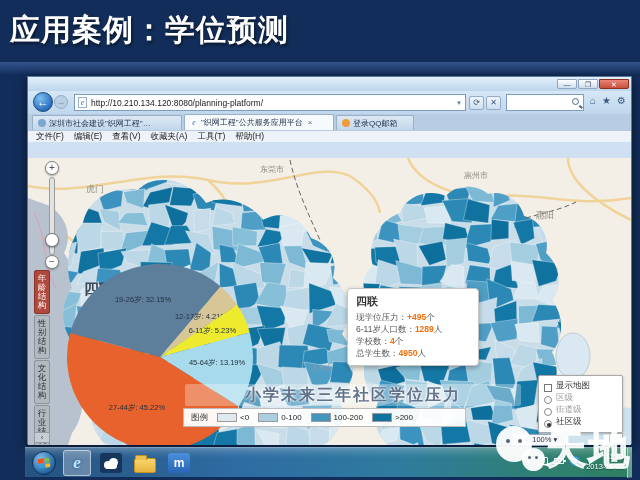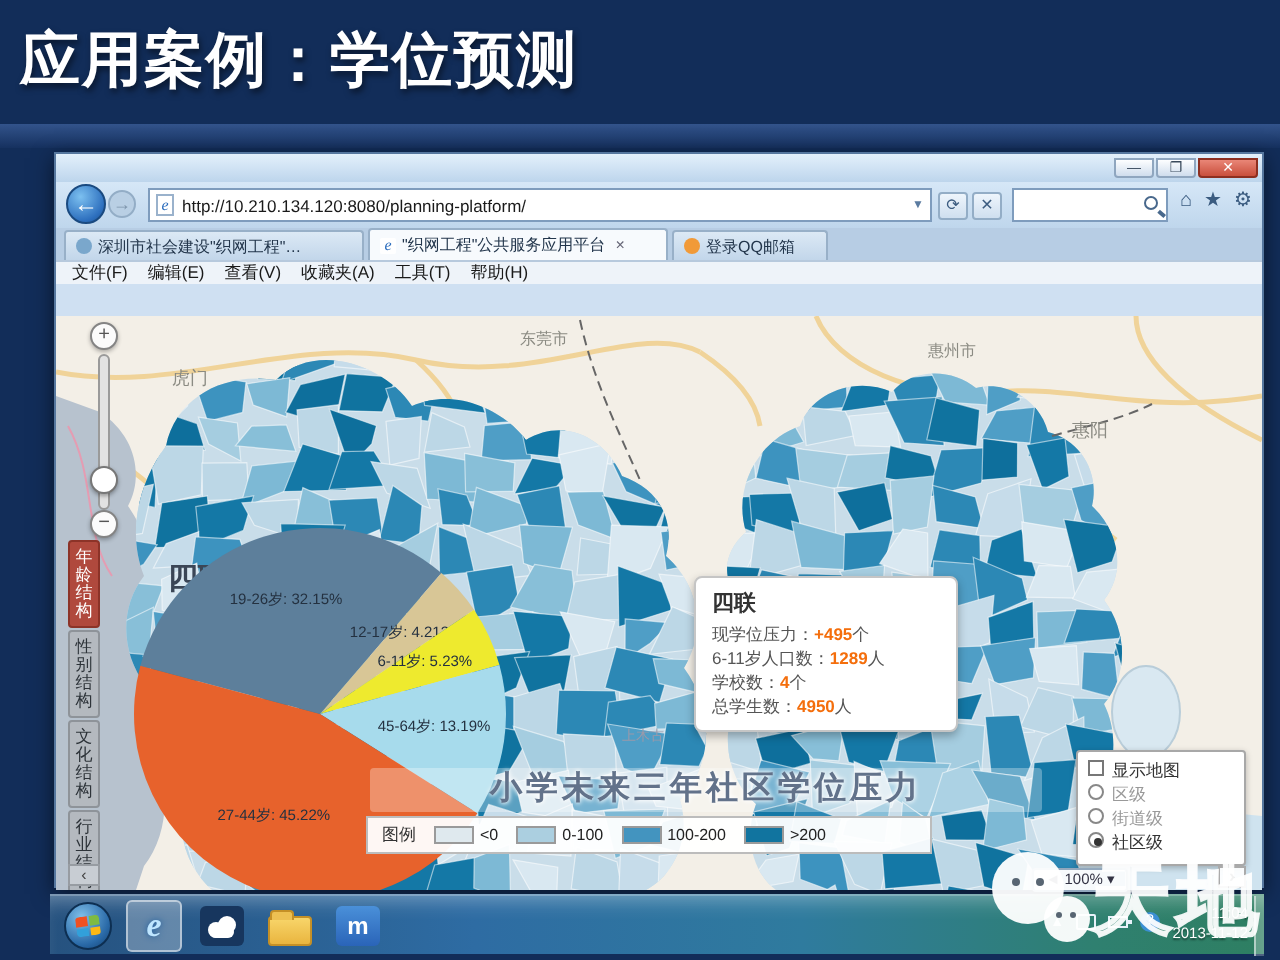--- a/index.html
+++ b/index.html
@@ -134,21 +134,21 @@
             display:flex; align-items:center; padding:0 7px; gap:9px; }
   #legend-title { font-size:8.5px; color:#333; }
   .lg-item { display:flex; align-items:center; gap:3px; }
   .lg-swatch { width:20px; height:9px; border:1px solid #9a9a9a; }
   .lg-label { font-size:8px; color:#222; }
 
   
   #layer-panel { left:510px; top:217px; width:85px; background:#fff;
                  border:1px solid #a8a8a8; border-radius:2px; padding:4px 5px;
                  box-shadow:0 1px 3px rgba(0,0,0,.25); }
-  .lp-row { display:flex; align-items:flex-start; gap:4px; height:12px; }
+  .lp-row { display:flex; align-items:flex-end; gap:4px; height:12px; }
   .lp-box { width:8px; height:8px; border:1px solid #777; background:#fff; flex:0 0 8px; }
   .lp-radio { width:8px; height:8px; border:1px solid #888; border-radius:50%;
               background:#fff; flex:0 0 8px; position:relative; }
   .lp-radio.sel:after { content:""; position:absolute; left:1.5px; top:1.5px;
                         width:4px; height:4px; border-radius:50%; background:#333; }
   .lp-label { font-size:8.5px; color:#999; }
   .lp-row.dark .lp-label { color:#333; }
   #panel-arrow { left:581px; top:275px; width:14px; height:11px;
                  background:rgba(255,255,255,.9); border:1px solid #aaa;
                  font-size:9px; line-height:9px; text-align:center; color:#444;

